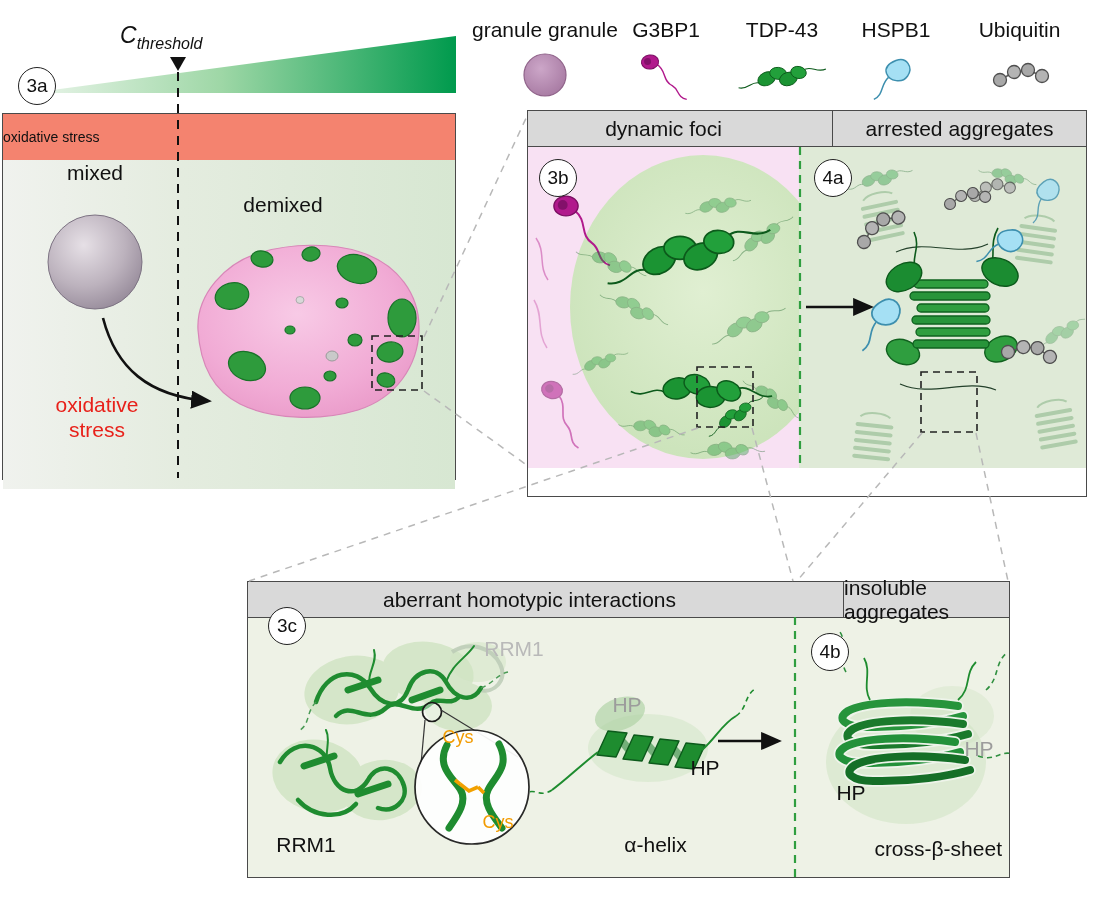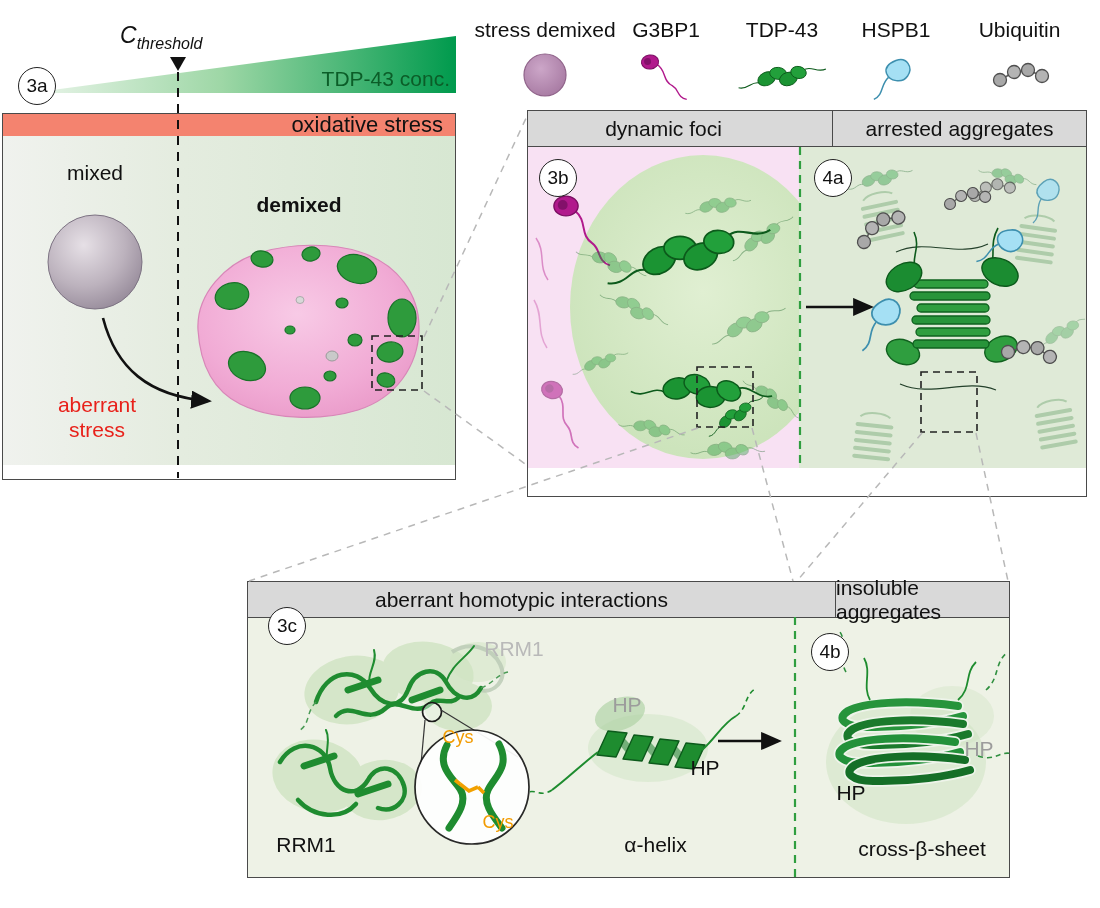--- a/index.html
+++ b/index.html
@@ -9,22 +9,22 @@
   .panel { position:absolute; border:1.5px solid #4a4a4a; background:transparent; z-index:1; }
   .hdr { display:flex; background:#d9d9d9; height:36px; border-bottom:1.5px solid #4a4a4a; }
   .hdr .cell { display:flex; align-items:center; justify-content:center; font-size:21px; color:#111; }
   .badge { position:absolute; width:38px; height:38px; border:1.6px solid #222; border-radius:50%;
            background:#fff; display:flex; align-items:center; justify-content:center;
            font-size:19px; z-index:6; }
   .lbl { position:absolute; z-index:6; font-size:21px; line-height:1.2; }
   .center { text-align:center; }
   .right { text-align:right; }
   svg.overlay { position:absolute; left:0; top:0; z-index:3; pointer-events:none; }
-  .redbar { height:22px; background:#f4836f; display:flex; align-items:center;
-            justify-content:flex-end; padding-right:12px; font-size:22px; }
+  .redbar { height:46px; background:#f4836f; display:flex; align-items:center;
+            padding-right:12px; font-size:14px; }
   .bodyA { height:329px; background:linear-gradient(90deg,#f0f2ee 0%,#e4ecdf 40%,#d7e7d2 100%); }
   .bodyB { display:flex; height:321px; }
   .bodyB .pink  { width:271px; height:100%; background:#f8e1f3; }
   .bodyB .green { flex:1; height:100%; background:#dfead7; }
   .bodyC { height:259px; background:#eef2e6; }
   .cthresh { position:absolute; left:120px; top:22px; z-index:6; font-style:italic; font-size:23px; }
   .cthresh sub { font-size:16px; font-style:italic; }
   .two-line span { display:block; }
   .fade38 { opacity:.38; } .fade30 { opacity:.30; } .fade55 { opacity:.55; } .fade80 { opacity:.8; }
 </style>
@@ -46,21 +46,21 @@
       <div class="cell" style="flex:1; border-left:1.5px solid #4a4a4a;margin-left:33px;">arrested aggregates</div>
     </div>
     <div class="bodyB">
       <div class="pink"></div>
       <div class="green"></div>
     </div>
   </div>
 
   <div class="panel" style="left:247px; top:581px; width:763px; height:297px;">
     <div class="hdr">
-      <div class="cell" style="width:547px;">aberrant homotypic interactions</div>
+      <div class="cell" style="width:547px;margin-left:8px;">aberrant homotypic interactions</div>
       <div class="cell" style="flex:1; border-left:1.5px solid #4a4a4a;margin-left:40px;">insoluble aggregates</div>
     </div>
     <div class="bodyC"></div>
   </div>
 
   <svg class="overlay" width="1100" height="908" viewBox="0 0 1100 908">
     <defs>
       <linearGradient id="gradTri" x1="0" y1="0" x2="1" y2="0">
         <stop offset="0" stop-color="#eaf5ea"></stop>
           <stop offset="0.45" stop-color="#9ed7a6"></stop>
@@ -339,38 +339,37 @@
 
   <div class="badge" style="left:18px;  top:67px;">3a</div>
   <div class="badge" style="left:539px; top:159px;text-align:right;">3b</div>
   <div class="badge" style="left:814px; top:159px;">4a</div>
   <div class="badge" style="left:268px; top:607px;">3c</div>
   <div class="badge" style="left:811px; top:633px;">4b</div>
 
   <div class="cthresh">
     <span>C</span><sub>threshold</sub>
   </div>
-  <div class="lbl right" style="left:210px; top:66px; width:240px; color:#0b5d28;">TDP-43 conc.</div>
   <div class="lbl center" style="left:50px; top:160px; width:90px;">mixed</div>
-  <div class="lbl center" style="left:244px; top:192px; width:110px;font-weight:bold;">demixed</div>
+  <div class="lbl center" style="left:228px; top:192px; width:110px;">demixed</div>
   <div class="lbl center two-line" style="left:33px; top:392px; width:128px; color:#e8211a;">
-    <span>aberrant</span>
+    <span>oxidative</span>
     <span>stress</span>
   </div>
 
-  <div class="lbl center" style="left:470px; top:17px; width:150px;">stress demixed</div>
+  <div class="lbl center" style="left:470px; top:17px; width:150px;">granule granule</div>
   <div class="lbl center" style="left:616px; top:17px; width:100px;">G3BP1</div>
   <div class="lbl center" style="left:732px; top:17px; width:100px;">TDP-43</div>
   <div class="lbl center" style="left:846px; top:17px; width:100px;">HSPB1</div>
   <div class="lbl center" style="left:962px; top:17px; width:115px;">Ubiquitin</div>
 
   <div class="lbl center" style="left:478px; top:636px; width:72px; color:#b9b9b9;">RRM1</div>
   <div class="lbl center" style="left:270px; top:832px; width:72px;">RRM1</div>
   <div class="lbl center" style="left:434px; top:727px; width:48px; color:#f29b00; font-size:18px;">Cys</div>
   <div class="lbl center" style="left:474px; top:812px; width:48px; color:#f29b00; font-size:18px;">Cys</div>
   <div class="lbl center" style="left:604px; top:692px; width:46px; color:#9c9c9c;">HP</div>
   <div class="lbl center" style="left:682px; top:755px; width:46px;">HP</div>
   <div class="lbl center" style="left:598px; top:832px; width:115px;">α-helix</div>
   <div class="lbl center" style="left:828px; top:780px; width:46px;">HP</div>
   <div class="lbl center" style="left:956px; top:736px; width:46px; color:#9c9c9c;">HP</div>
-  <div class="lbl center" style="left:842px; top:836px; width:160px;">cross-β-sheet</div>
+  <div class="lbl center" style="left:842px; top:836px; width:160px;text-align:right;">cross-β-sheet</div>
 
 </div>
 
 </body></html>

